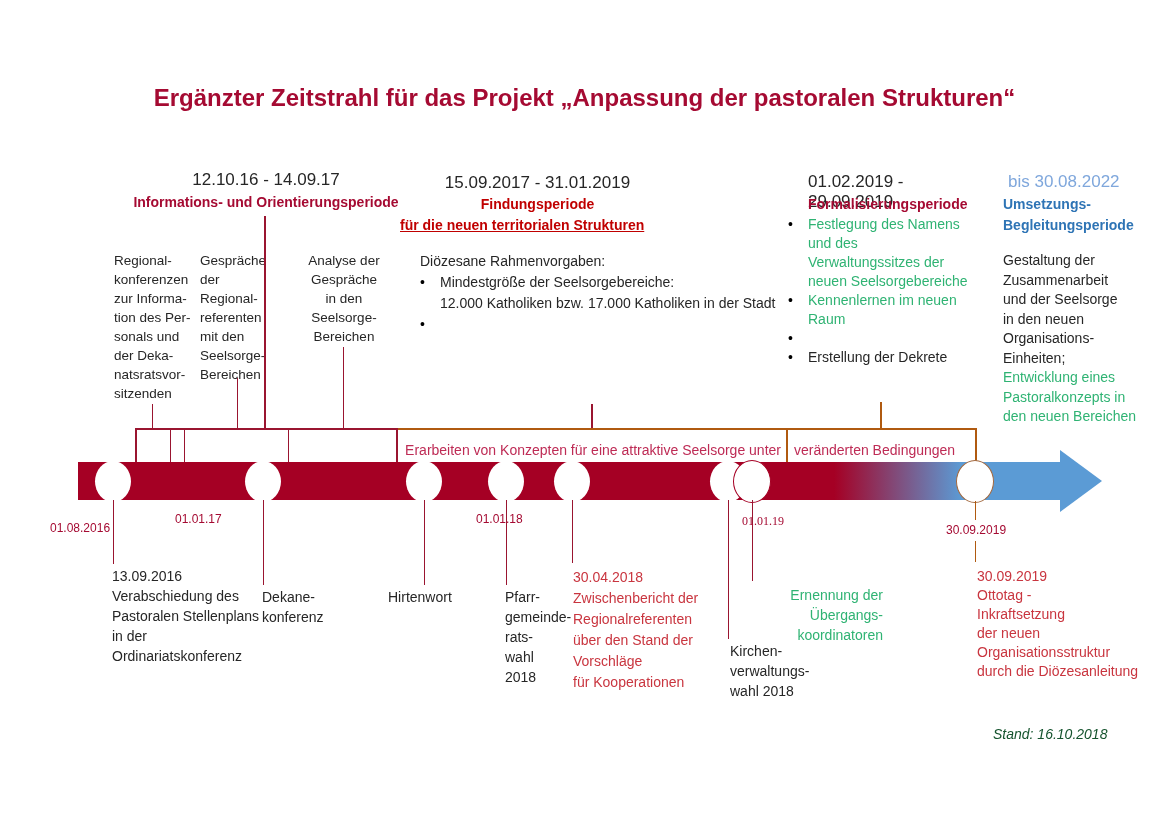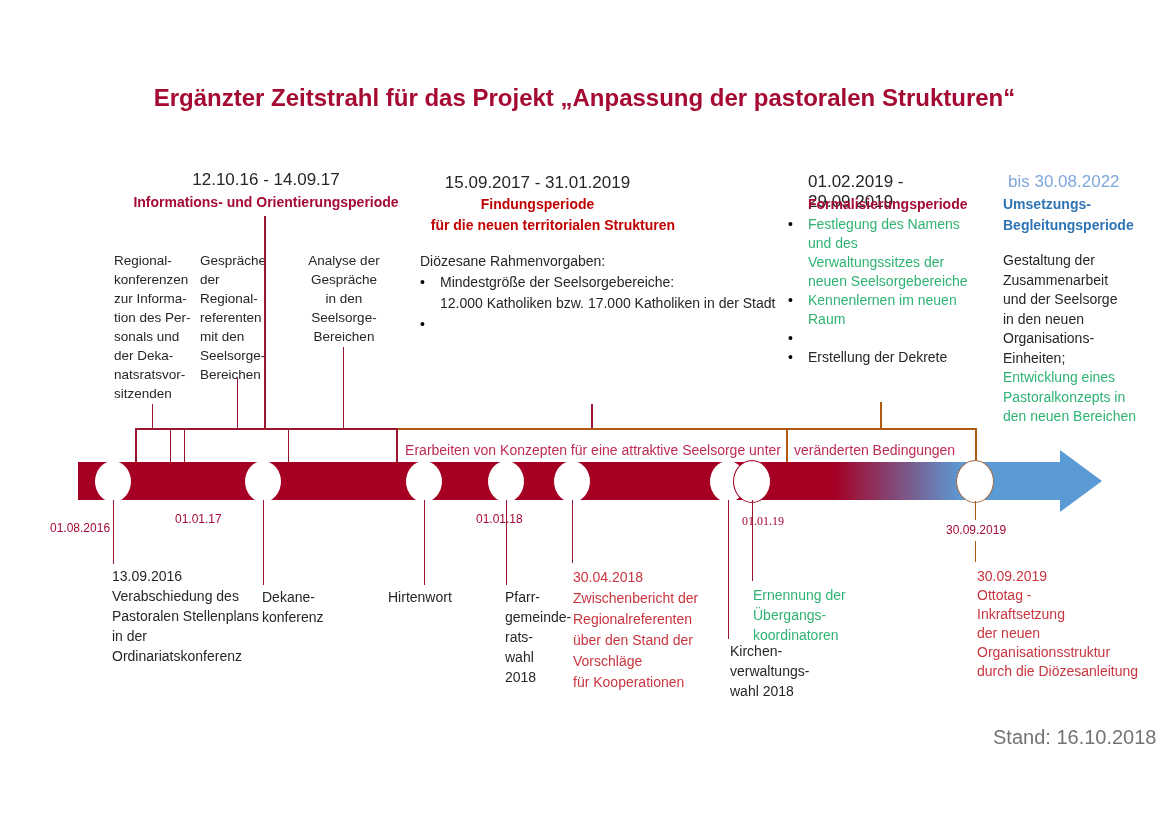--- a/index.html
+++ b/index.html
@@ -28,35 +28,35 @@
   .dash{border-left:1px dashed rgba(222,130,90,.65);background:none;}
   .dashbrown{border-left:2px dashed rgba(176,90,16,.85);background:none;}
   .band{background:linear-gradient(90deg,var(--band-red) 0%,var(--band-red) 77%,var(--arrow-blue) 90%,var(--arrow-blue) 100%);}
   .arrowhead{width:0;height:0;border-top:31px solid transparent;border-bottom:31px solid transparent;border-left:42px solid var(--arrow-blue);}
   .circle{width:36px;height:41px;border-radius:50%;background:#fff;}
   .circle.ring-red{border:1px solid var(--band-red);margin:-1px;}
   .circle.ring-brown{border:1px solid #A3693F;margin:-1px;}
   .datelabel{font-size:12px;color:var(--title-red);}
   .event{font-size:14px;line-height:20px;}
   .banner{font-size:14px;color:var(--banner-red);}
-  .footer{font-size:20px;color:#737373;}
+  .footer{font-size:14px;color:#14532d;font-style:italic;}
 </style>
 </head>
 <body>
 
 <div id="stage">
 
   <div class="abs title" style="left:0;top:84px;width:1169px;">Ergänzter Zeitstrahl für das Projekt „Anpassung der pastoralen Strukturen“</div>
 
   <div class="abs pdate" style="left:120px;top:170px;width:292px;text-align:center;">12.10.16 - 14.09.17</div>
   <div class="abs phead c-darkred" style="left:120px;top:194px;width:292px;text-align:center;">Informations- und Orientierungsperiode</div>
 
   <div class="abs pdate" style="left:420px;top:173px;width:235px;text-align:center;">15.09.2017 - 31.01.2019</div>
   <div class="abs phead c-bright" style="left:420px;top:196px;width:235px;text-align:center;">Findungsperiode</div>
-  <div class="abs phead c-bright" style="left:400px;top:217px;width:275px;text-align:right;">für die neuen territorialen Strukturen</div>
+  <div class="abs phead c-bright" style="left:400px;top:217px;width:275px;text-align:left;text-decoration:underline;">für die neuen territorialen Strukturen</div>
 
   <div class="abs pdate" style="left:808px;top:172px;width:160px;">01.02.2019 - 29.09.2019</div>
   <div class="abs phead c-darkred" style="left:808px;top:196px;width:170px;">Formalisierungsperiode</div>
 
   <div class="abs pdate c-bluelight" style="left:1008px;top:172px;width:150px;">bis 30.08.2022</div>
   <div class="abs phead c-bluehead" style="left:1003px;top:196px;width:160px;">Umsetzungs-</div>
   <div class="abs phead c-bluehead" style="left:1003px;top:217px;width:170px;">Begleitungsperiode</div>
 
   <div class="abs col pre" style="left:114px;top:251px;width:92px;">Regional-
 konferenzen
@@ -191,21 +191,21 @@
 gemeinde-
 rats-
 wahl
 2018</div>
   <div class="abs event pre c-eventred" style="left:573px;top:567px;width:130px;line-height:21px;">30.04.2018
 Zwischenbericht der
 Regionalreferenten
 über den Stand der
 Vorschläge
 für Kooperationen</div>
-  <div class="abs event pre c-green" style="left:753px;top:585px;width:130px;">Ernennung der
+  <div class="abs event pre c-green" style="left:753px;top:585px;width:130px;text-align:right;">Ernennung der
 Übergangs-
 koordinatoren</div>
   <div class="abs event pre" style="left:730px;top:641px;width:110px;">Kirchen-
 verwaltungs-
 wahl 2018</div>
   <div class="abs event pre c-eventred" style="left:977px;top:567px;width:180px;line-height:19px;">30.09.2019
 Ottotag -
 Inkraftsetzung
 der neuen
 Organisationsstruktur

